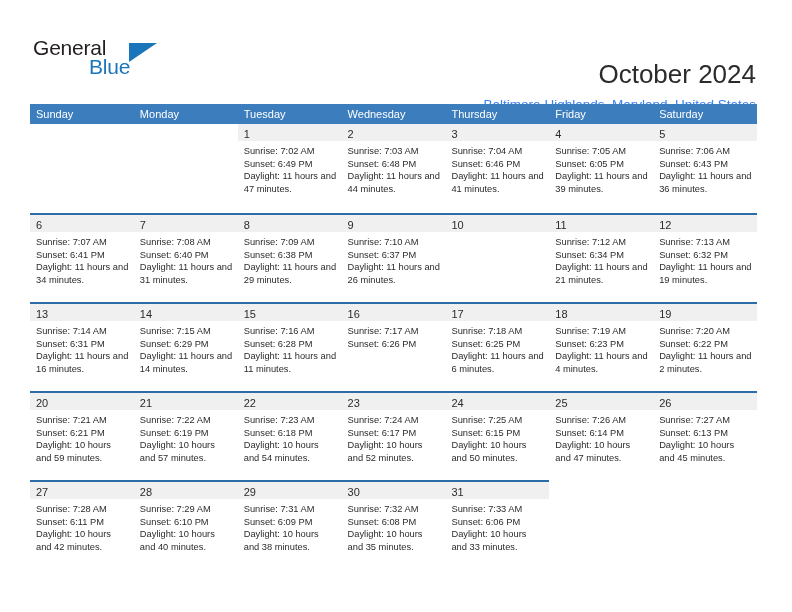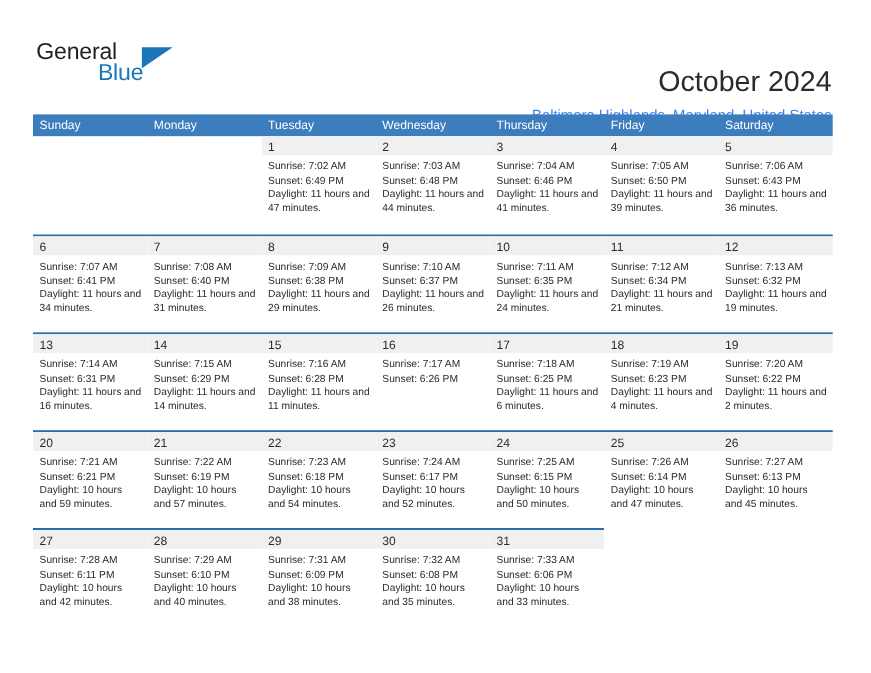--- a/index.html
+++ b/index.html
@@ -227,21 +227,21 @@
             <div class="detail">
               <div>Sunrise: 7:04 AM</div>
               <div>Sunset: 6:46 PM</div>
               <div class="wrap">Daylight: 11 hours and 41 minutes.</div>
             </div>
           </div>
           <div class="day-cell">
             <div class="daynum-band"><span class="daynum">4</span></div>
             <div class="detail">
               <div>Sunrise: 7:05 AM</div>
-              <div>Sunset: 6:50 PM</div>
+              <div>Sunset: 6:05 PM</div>
               <div class="wrap">Daylight: 11 hours and 39 minutes.</div>
             </div>
           </div>
           <div class="day-cell">
             <div class="daynum-band"><span class="daynum">5</span></div>
             <div class="detail">
               <div>Sunrise: 7:06 AM</div>
               <div>Sunset: 6:43 PM</div>
               <div class="wrap">Daylight: 11 hours and 36 minutes.</div>
             </div>
@@ -275,25 +275,20 @@
           <div class="day-cell">
             <div class="daynum-band"><span class="daynum">9</span></div>
             <div class="detail">
               <div>Sunrise: 7:10 AM</div>
               <div>Sunset: 6:37 PM</div>
               <div class="wrap">Daylight: 11 hours and 26 minutes.</div>
             </div>
           </div>
           <div class="day-cell">
             <div class="daynum-band"><span class="daynum">10</span></div>
-            <div class="detail">
-              <div>Sunrise: 7:11 AM</div>
-              <div>Sunset: 6:35 PM</div>
-              <div class="wrap">Daylight: 11 hours and 24 minutes.</div>
-            </div>
           </div>
           <div class="day-cell">
             <div class="daynum-band"><span class="daynum">11</span></div>
             <div class="detail">
               <div>Sunrise: 7:12 AM</div>
               <div>Sunset: 6:34 PM</div>
               <div class="wrap">Daylight: 11 hours and 21 minutes.</div>
             </div>
           </div>
           <div class="day-cell">

